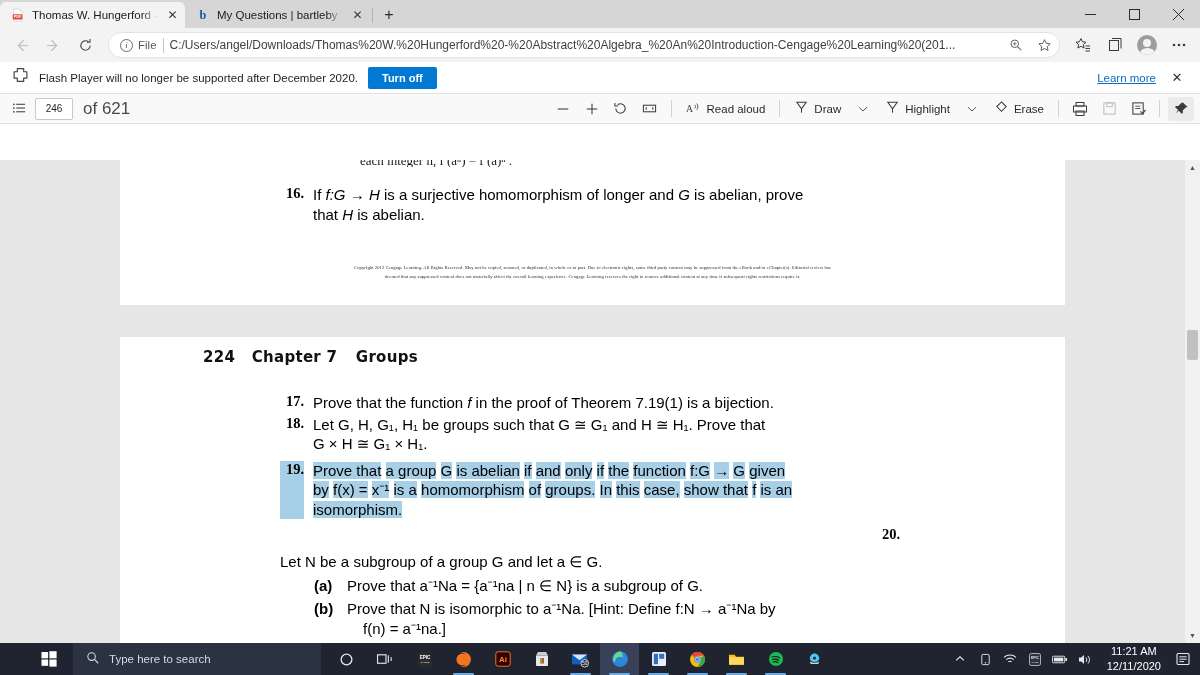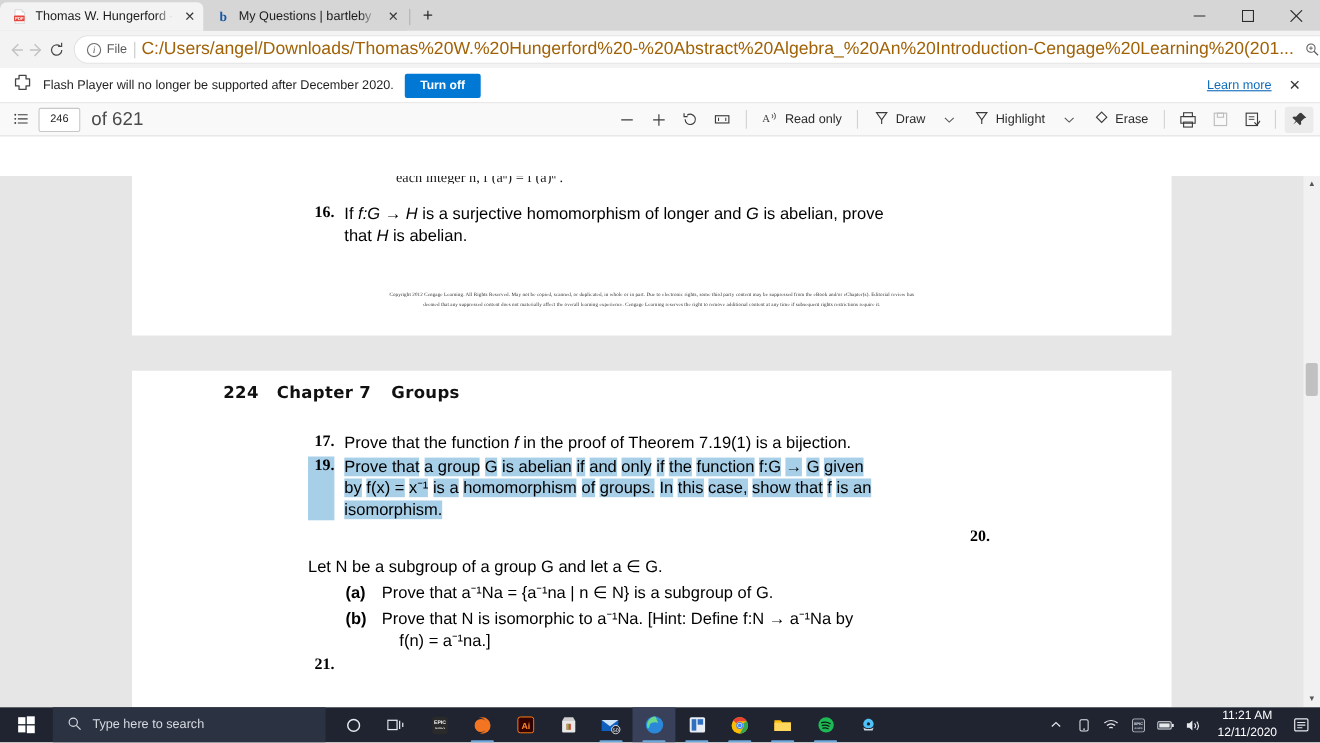--- a/index.html
+++ b/index.html
@@ -64,21 +64,21 @@
   .omnibox {
     flex: 1 1 auto; height: 26px; background: #ffffff;
     border-radius: 13px; display: flex; align-items: center;
     padding: 0 4px 0 11px; margin: 0 6px; gap: 6px;
     border: 1px solid #e3e3e3;
   }
   .omni-info { font-size: 11.5px; color: #5a5a5a; display:flex; align-items:center; gap:5px;}
   .omni-icon { width:13px;height:13px;border:1.2px solid #6a6a6a;border-radius:50%;display:inline-flex;align-items:center;justify-content:center;font-size:9px;color:#5a5a5a;font-style:italic;font-family:"Liberation Serif",serif;}
   .omni-div { width: 1px; height: 15px; background: #c7c7c7; }
   .omni-url {
-    flex: 1 1 auto; font-size: 16px; color: #a16207; white-space: nowrap; overflow: hidden;
+    flex: 1 1 auto; font-size: 12px; color: #404040; white-space: nowrap; overflow: hidden;
   }
   .omni-zoom { width:22px;height:22px;display:flex;align-items:center;justify-content:center;color:#555;}
   .navicon {
     width: 30px; height: 28px; display: flex; align-items: center; justify-content: center;
     color: #3b3b3b; border-radius: 4px;
   }
   .avatar-circle {
     width: 20px; height: 20px; border-radius: 50%; background: #9d9d9d;
     position: relative; overflow: hidden;
   }
@@ -153,21 +153,21 @@
     font-size: 4.6px; text-align: center; color: #2a2a2a; line-height: 1.9;
     font-family: "Liberation Serif", serif; letter-spacing: 0.1px;
   }
   .hl { background: #a8cfe8; }
   em.v { font-style: italic; }
   .ind { padding-left: 34px; }
 
   
   .taskbar {
     position: absolute; left: 0; right: 0; bottom: 0; height: 32px;
-    background: #1f2430; display: flex; align-items: flex-end;
+    background: #1f2430; display: flex; align-items: flex-end; padding-left: 25px;
   }
   .start-btn { width: 48px; height: 32px; display:flex;align-items:center;justify-content:center; }
   .tb-search {
     width: 248px; height: 32px; background: #2b3242; display: flex; align-items: center;
     gap: 9px; padding-left: 13px; color: #d7dae0; font-size: 11.5px;
   }
   .tb-icons { display: flex; align-items: center; gap: 0px; margin-left: 6px; }
   .tb-icon {
     width: 39px; height: 32px; display: flex; align-items: center; justify-content: center;
     position: relative;
@@ -358,21 +358,21 @@
     <div class="tb-divider"></div>
 
     <div class="tb-btn">
       <span>
         <svg width="16" height="14" viewBox="0 0 18 14">
             <text x="0" y="11" font-size="11" fill="#3b3b3b" font-family="Liberation Serif, serif">A</text>
             <path d="M10 3.5a3 3 0 0 1 0 4" fill="none" stroke="#3b3b3b" stroke-width="0.9"></path>
             <path d="M12 2a5 5 0 0 1 0 7" fill="none" stroke="#3b3b3b" stroke-width="0.9"></path>
           </svg>
       </span>
-      <span class="tb-label">Read only</span>
+      <span class="tb-label">Read aloud</span>
     </div>
 
     <div class="tb-divider"></div>
 
     <div class="tb-btn">
       <span>
         <svg width="15" height="15" viewBox="0 0 16 16">
             <path d="M3 2.5h10L8 9.5z" fill="none" stroke="#3b3b3b" stroke-width="1.1"></path>
             <line x1="8" y1="9.5" x2="8" y2="13.5" stroke="#3b3b3b" stroke-width="1.1"></line>
           </svg>
@@ -470,20 +470,27 @@
         <span class="pg-head" style="margin-left:14px;">Groups</span>
       </div>
 
       <div style="position:absolute; left:160px; top:56px; width:620px;">
 
         <div class="num-item" style="margin-bottom:2px;">
           <span class="num">17.</span>
           <span class="body-txt"><span>Prove that the function </span><em class="v">f</em><span> in the proof of Theorem 7.19(1) is a bijection.</span></span>
         </div>
 
+        <div class="num-item" style="margin-bottom:7px;">
+          <span class="num">18.</span>
+          <span class="body-txt">
+            <span>Let G, H, G₁, H₁ be groups such that G ≅ G₁ and H ≅ H₁. Prove that</span><br>
+            <span>G × H ≅ G₁ × H₁.</span>
+          </span>
+        </div>
 
         <div class="num-item" style="margin-bottom:7px;">
           <span class="num hl">19.</span>
           <span class="body-txt" id="item19-body"><span class="hl">Prove that</span> <span class="hl">a group</span> <span class="hl">G</span> <span class="hl">is abelian</span> <span class="hl">if</span> <span class="hl">and</span> <span class="hl">only</span> <span class="hl">if</span> <span class="hl">the</span> <span class="hl">function</span> <span class="hl">f:G</span> <span class="hl">→</span> <span class="hl">G</span> <span class="hl">given</span><br><span class="hl">by</span> <span class="hl">f(x) =</span> <span class="hl">x⁻¹</span> <span class="hl">is a</span> <span class="hl">homomorphism</span> <span class="hl">of</span> <span class="hl">groups.</span> <span class="hl">In</span> <span class="hl">this</span> <span class="hl">case,</span> <span class="hl">show that</span> <span class="hl">f</span> <span class="hl">is an</span><br><span class="hl">isomorphism.</span></span>
         </div>
 
         <div class="num-item" style="margin-bottom:4px;flex-direction:column;">
           <span class="num">20.</span>
           <span class="body-txt">Let N be a subgroup of a group G and let a ∈ G.</span>
         </div>

